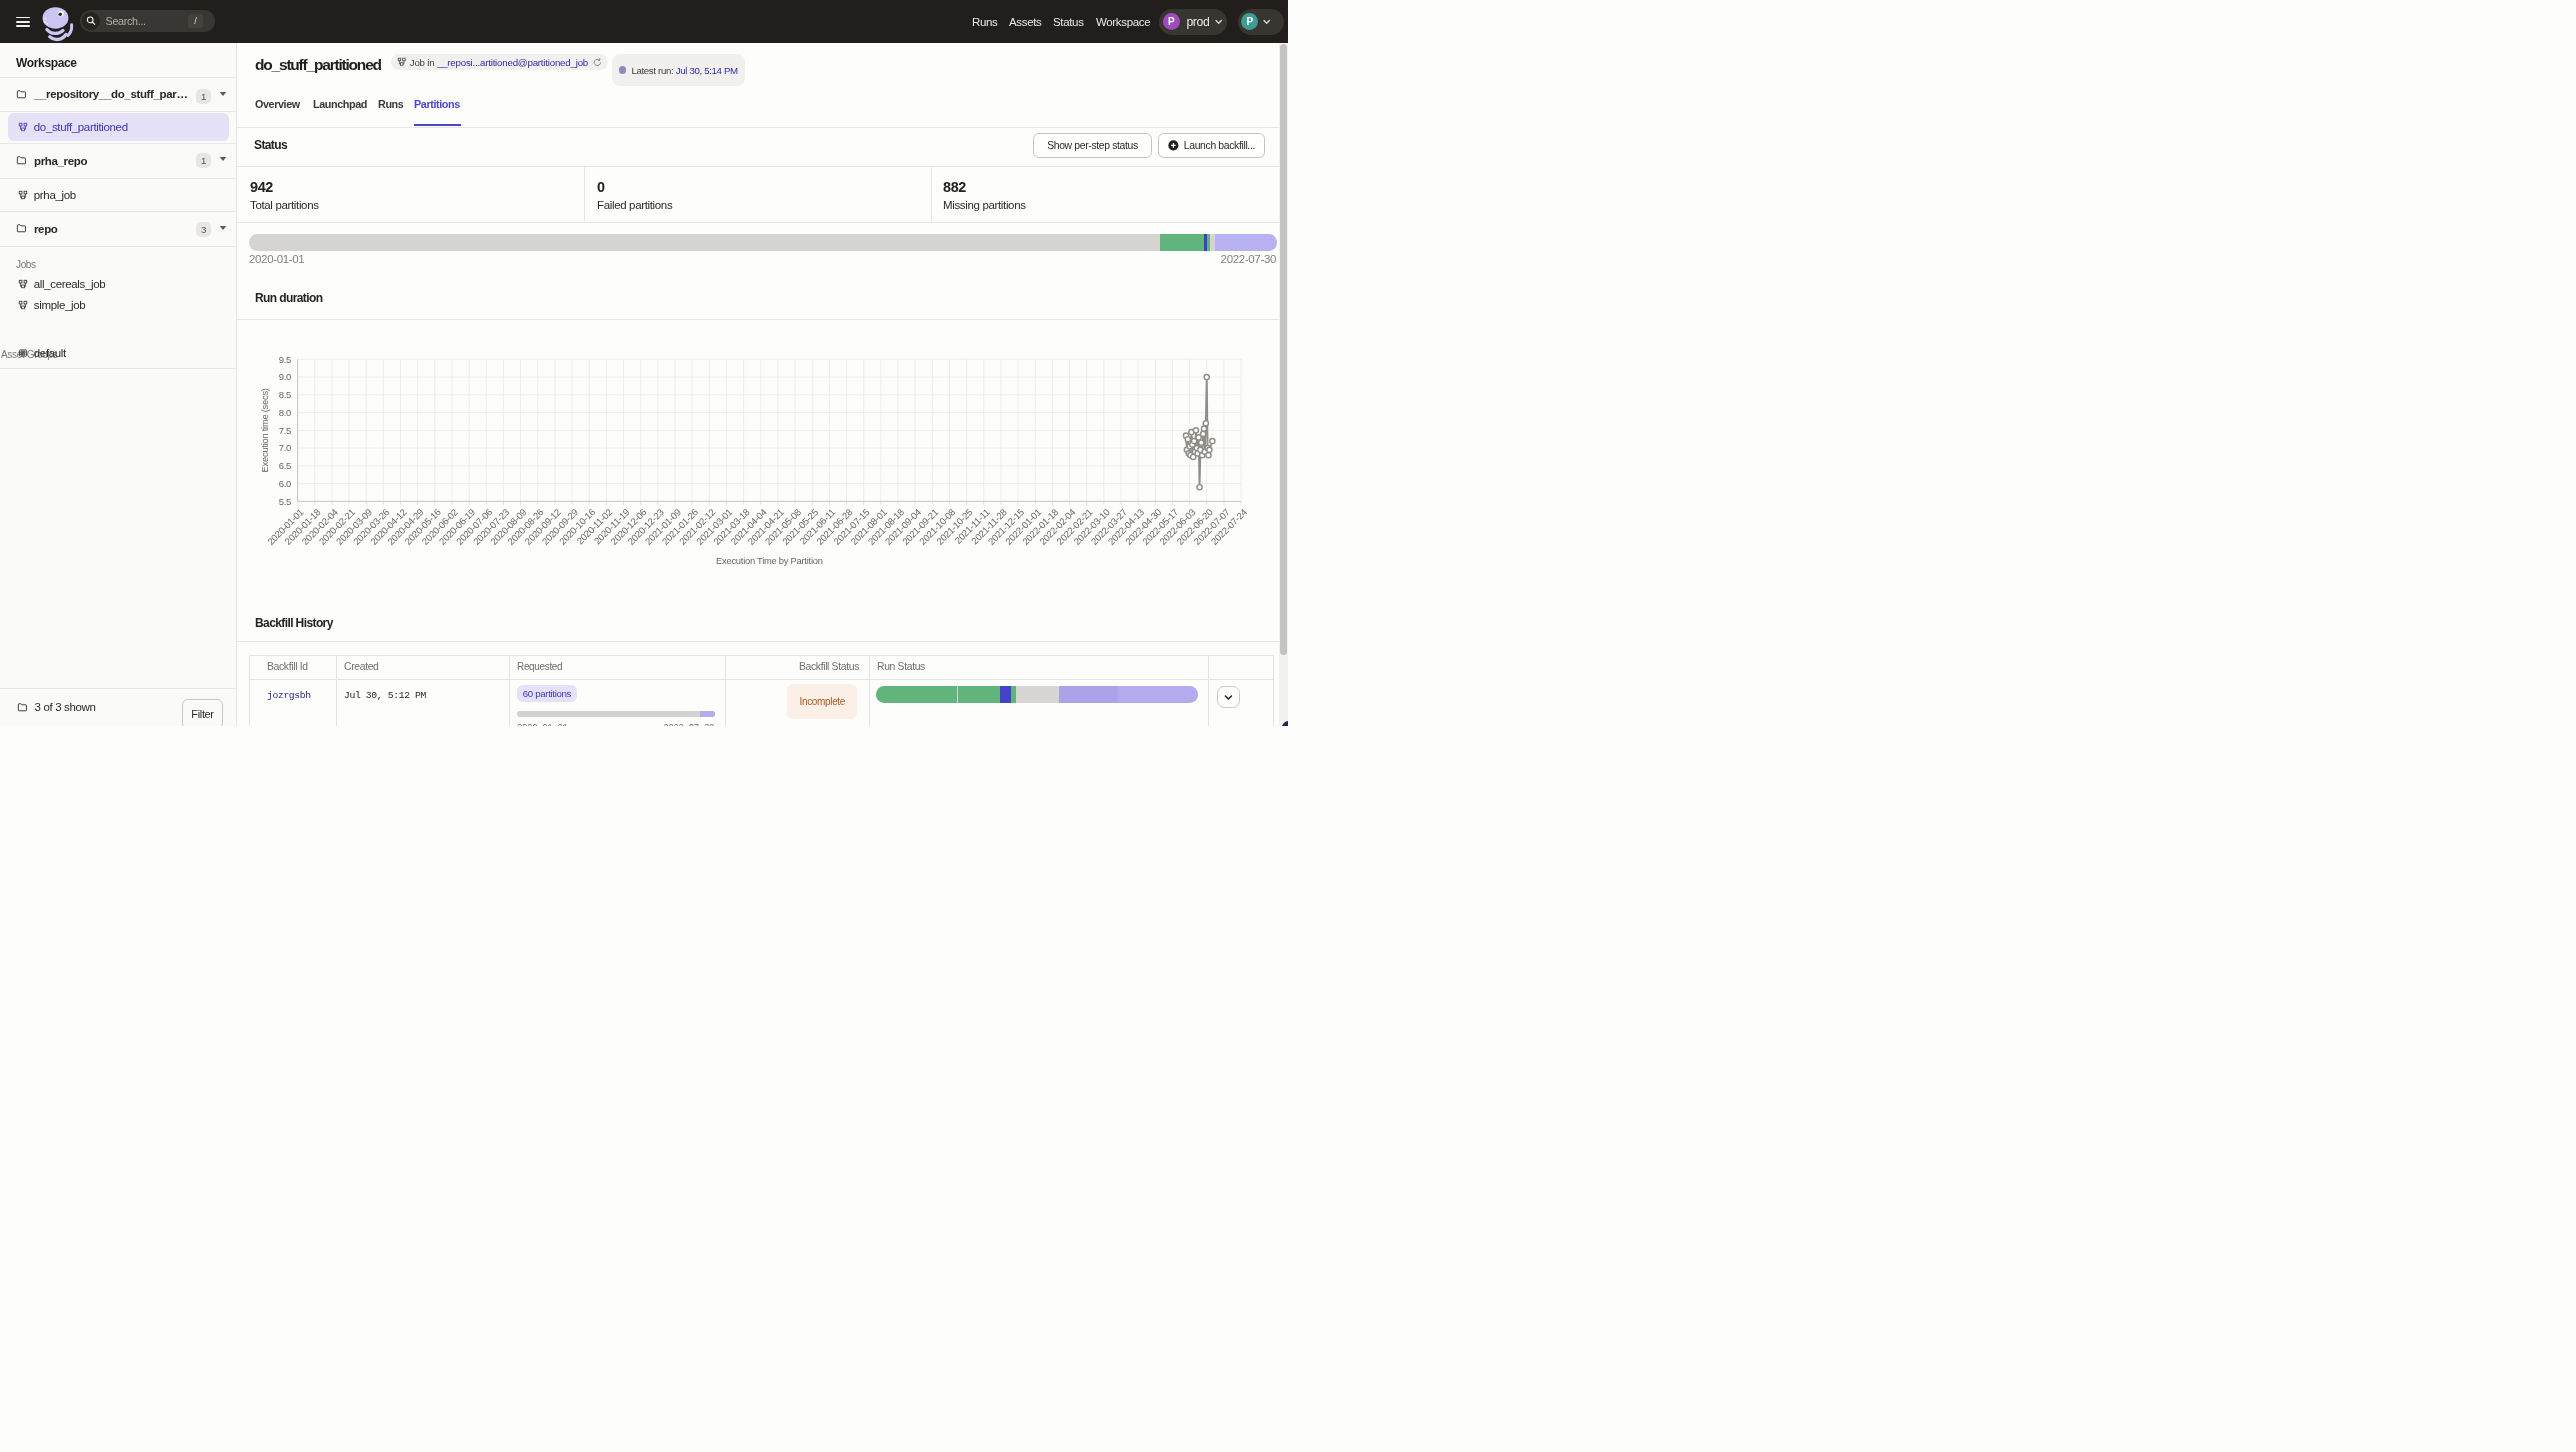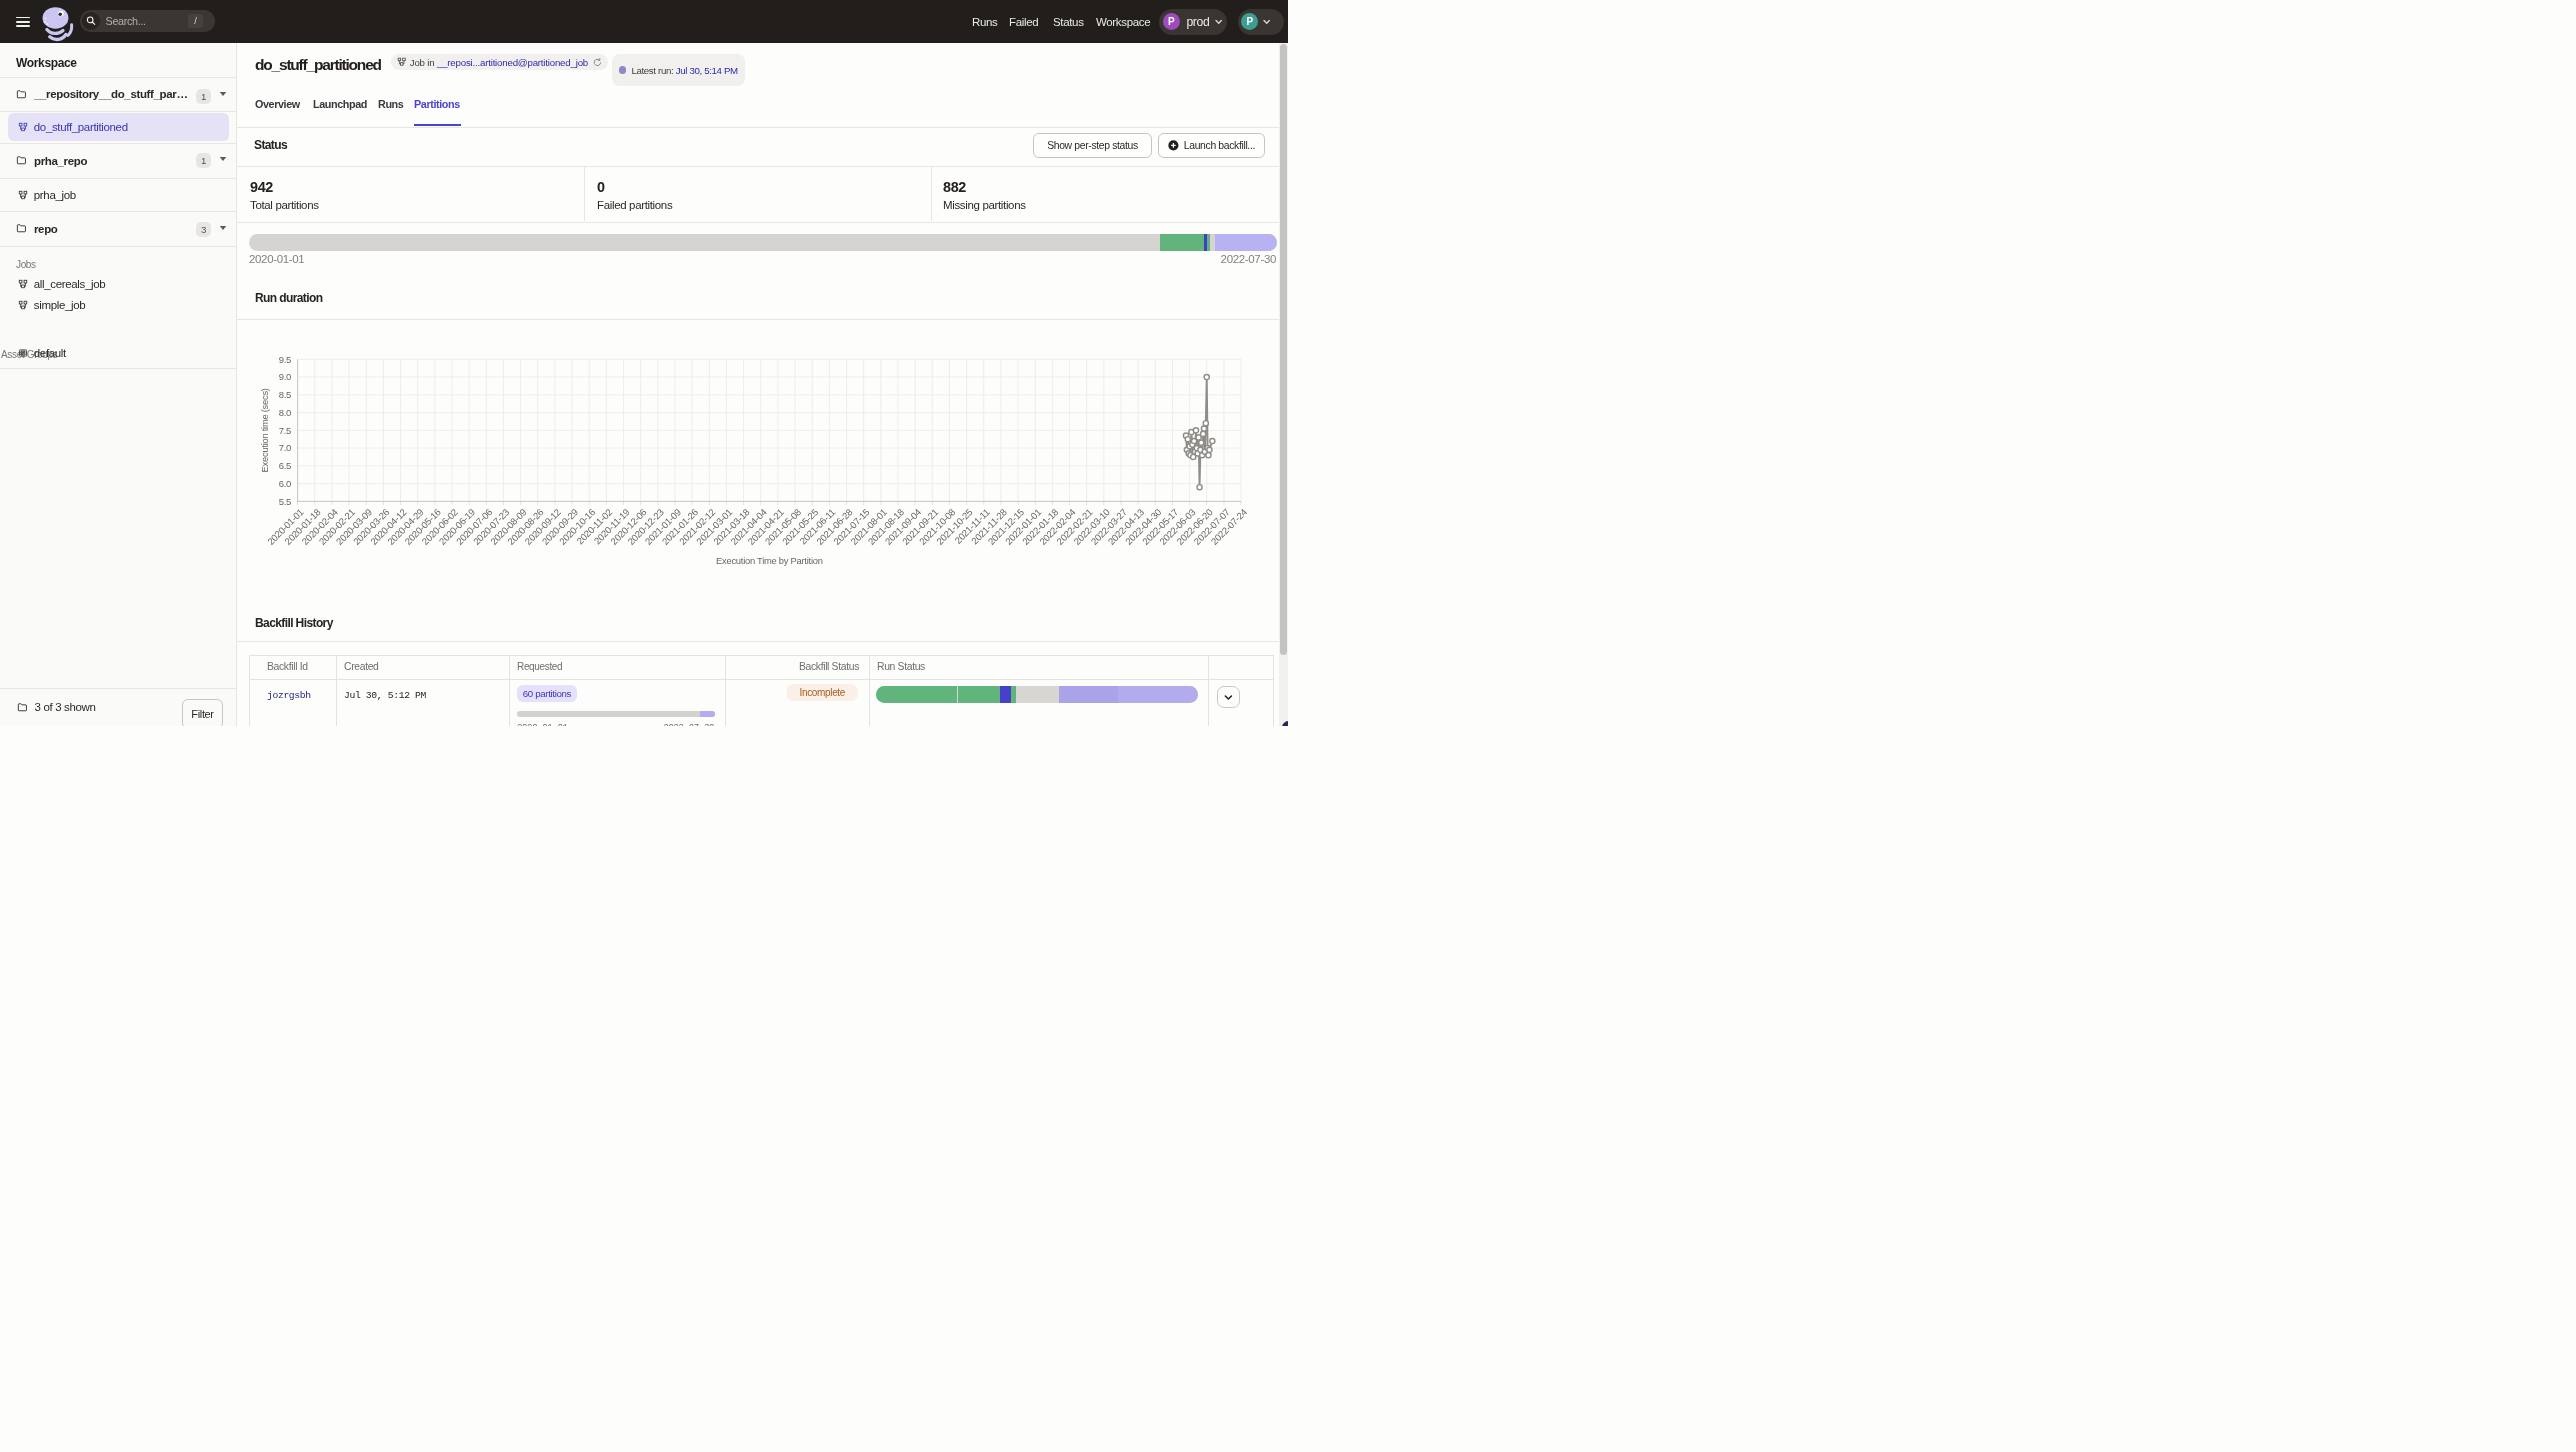--- a/index.html
+++ b/index.html
@@ -43,21 +43,21 @@
     <div class="hrow" style="width:18px;height:18px;background:#282420;border-radius:50%;margin-left:1.8px;justify-content:center;">
         <svg width="12.2" height="12.2" viewBox="0 0 20 20" fill="none" style="display:block">
           <circle cx="8.5" cy="8" r="4.6" stroke="#f5f3f0" stroke-width="1.8"></circle>
           <path d="M12 11.5 L16 15.5" stroke="#f5f3f0" stroke-width="1.8" stroke-linecap="round"></path>
         </svg>
       </div>
     <div style="color:#b3b0ab;font-size:10.8px;margin-left:5.8px;flex:1;">Search...</div>
     <div class="hrow" style="width:15px;height:13.7px;background:#45423e;border-radius:2.9px;justify-content:center;color:#d8d5d1;font-size:9.4px;margin-right:12.2px;">/</div>
   </div>
   <div class="navlink" style="left:972px">Runs</div>
-  <div class="navlink" style="left:1009px">Failed</div>
+  <div class="navlink" style="left:1009px">Assets</div>
   <div class="navlink" style="left:1053px">Status</div>
   <div class="navlink" style="left:1096px">Workspace</div>
   <div class="darkpill" style="left:1159px;width:68px;">
     <div class="hrow" style="width:17.3px;height:17.3px;border-radius:50%;background:#9e4bbb;margin-left:3.6px;justify-content:center;color:#fff;font-size:10px;font-weight:700;">P</div>
     <div style="color:#eceae7;font-size:12.2px;margin-left:6.5px;">prod</div>
     <div style="margin-left:5px;">
         <svg width="9.4" height="9.4" viewBox="0 0 16 16" fill="none" style="display:block">
           <path d="M3.5 6 L8 10.5 L12.5 6" stroke="#d8d5d1" stroke-width="2.4" stroke-linecap="round" stroke-linejoin="round"></path>
         </svg>
       </div>
@@ -501,21 +501,21 @@
 <div class="abs mono" style="left:267px;top:690px;font-size:9.7px;color:#23257e;">jozrgsbh</div>
 <div class="abs mono" style="left:344px;top:690px;font-size:9.7px;color:#1f1e1b;">Jul 30, 5:12 PM</div>
 
 <div class="abs tag" style="left:517px;top:685px;height:17.3px;background:#e5e1fa;padding:0 5.8px;font-size:9.7px;color:#3d39be;">60 partitions</div>
 <div class="abs" style="left:517px;top:711px;width:198px;height:6.1px;background:#d4d2cf;border-radius:3.2px;overflow:hidden;">
   <div class="abs" style="left:183px;top:0;width:14.8px;height:6.1px;background:#b4aded;"></div>
 </div>
 <div class="abs mono" style="left:517px;top:723px;font-size:9px;color:#6e6d68;">2020-01-01</div>
 <div class="abs mono" style="left:714px;top:723px;font-size:9px;color:#6e6d68;transform:translateX(-100%);white-space:nowrap;">2022-07-30</div>
 
-<div class="abs tag" style="left:858px;top:684px;height:17px;background:#faf0e7;padding:0 13px;font-size:10px;color:#ac5a1e;transform:translateX(-100%);border-radius:6.5px;white-space:nowrap;">Incomplete</div>
+<div class="abs tag" style="left:858px;top:684px;height:35px;background:#faf0e7;padding:0 13px;font-size:10px;color:#ac5a1e;transform:translateX(-100%);border-radius:6.5px;white-space:nowrap;">Incomplete</div>
 
 <div class="abs" style="left:876px;top:686px;width:322px;height:17.3px;border-radius:8.6px;overflow:hidden;background:#d8d6d2;">
   <div class="abs" style="left:0;top:0;width:81px;height:17.3px;background:#60b47c;"></div>
   <div class="abs" style="left:82px;top:0;width:42px;height:17.3px;background:#60b47c;"></div>
   <div class="abs" style="left:124px;top:0;width:10.8px;height:17.3px;background:#4542c9;"></div>
   <div class="abs" style="left:135px;top:0;width:5px;height:17.3px;background:#60b47c;"></div>
   <div class="abs" style="left:183px;top:0;width:59px;height:17.3px;background:#aaa3ea;"></div>
   <div class="abs" style="left:242px;top:0;width:80px;height:17.3px;background:#b2abee;"></div>
 </div>
 <div class="abs hrow" style="left:1217px;top:686px;width:23px;height:22px;border:0.9px solid #cbc8c4;border-radius:7.2px;background:#fdfdfc;justify-content:center;">

